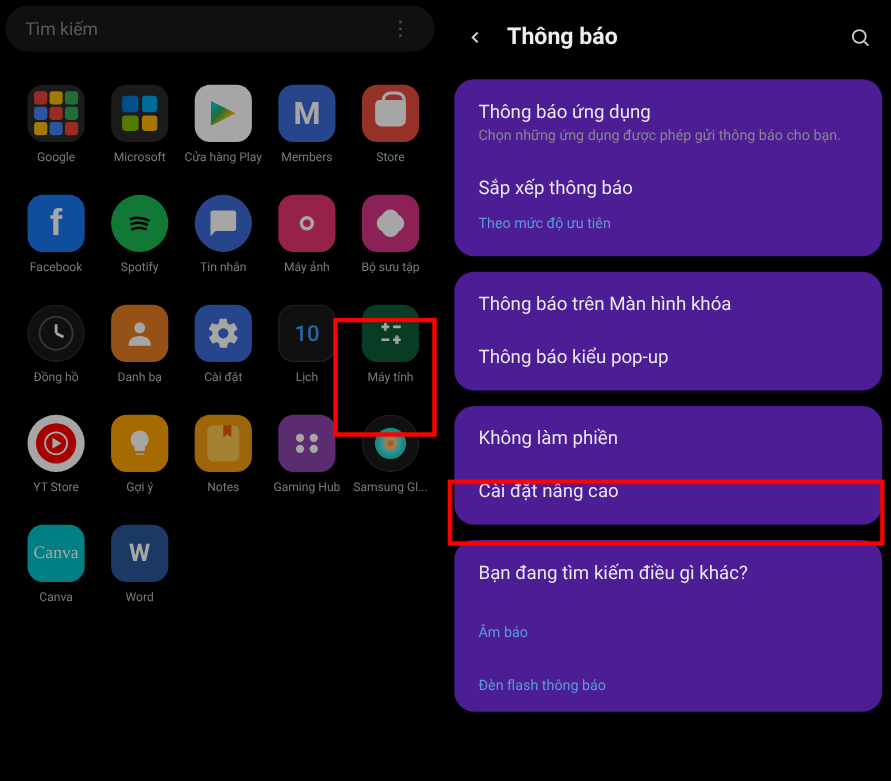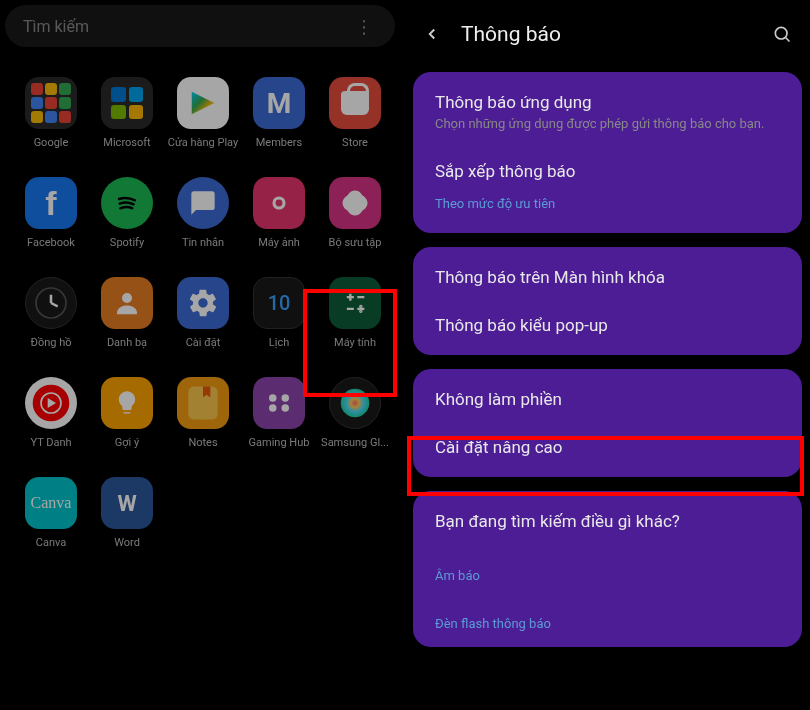--- a/index.html
+++ b/index.html
@@ -139,21 +139,21 @@
     position: relative;
     padding: 0;
   }
   .header {
     display: flex;
     align-items: center;
     padding: 22px 18px 18px 18px;
     gap: 20px;
   }
   .back-icon { color: #ccc; font-size: 22px; }
-  .header-title { color: #eee; font-size: 21px; font-weight: 400; flex: 1; }
+  .header-title { color: #eee; font-size: 21px; font-weight: 700; flex: 1; }
   .search-icon-r { color: #ccc; font-size: 20px; }
 
   .settings-list { padding: 0 0 0 0; }
   .setting-group {
     background: #4c1d95;
     border-radius: 18px;
     margin: 8px 8px 14px 8px;
     padding: 6px 0;
   }
   .setting-item {
@@ -323,21 +323,21 @@
         <span class="app-label">Máy tính</span>
       </div>
       <div class="app-item">
         <div class="app-icon ic-ytmusic">
           <svg width="40" height="40" viewBox="0 0 24 24">
             <circle cx="12" cy="12" r="11" fill="#ff0000"></circle>
             <circle cx="12" cy="12" r="6" fill="none" stroke="#fff" stroke-width="1"></circle>
             <path d="M10 9 L15 12 L10 15 Z" fill="#fff"></path>
           </svg>
         </div>
-        <span class="app-label">YT Danh</span>
+        <span class="app-label">YT Store</span>
       </div>
       <div class="app-item">
         <div class="app-icon ic-tips">
           <svg width="28" height="28" viewBox="0 0 24 24" fill="#fff">
             <path d="M9 21h6v-1H9v1zm3-19C8.1 2 5 5.1 5 9c0 2.4 1.2 4.5 3 5.7V17c0 .6.4 1 1 1h6c.6 0 1-.4 1-1v-2.3c1.8-1.3 3-3.4 3-5.7 0-3.9-3.1-7-7-7z"></path>
           </svg>
         </div>
         <span class="app-label">Gợi ý</span>
       </div>
       <div class="app-item">

